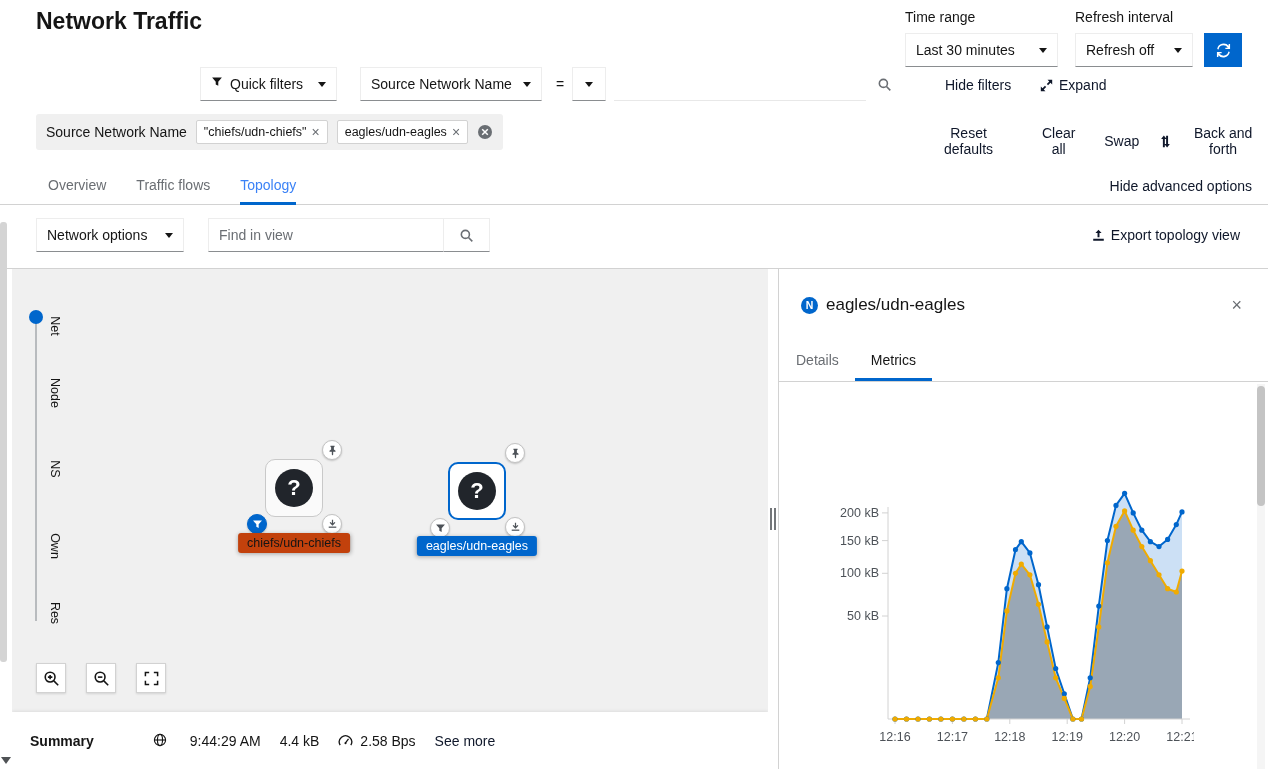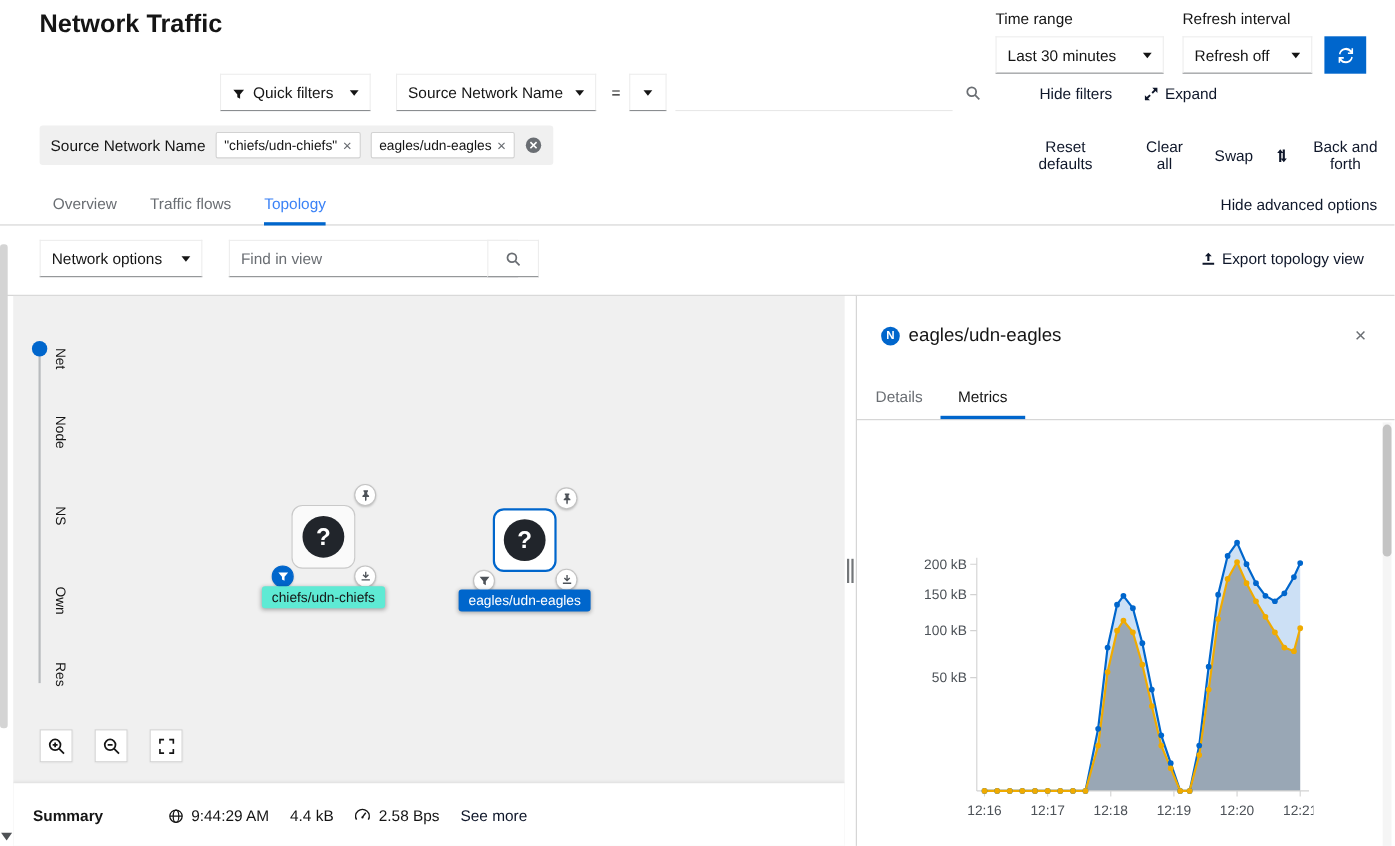--- a/index.html
+++ b/index.html
@@ -15,21 +15,21 @@
   .tab{height:37px;line-height:34px;font-size:14px;color:#6a6e73;cursor:pointer}
   .tab.active{color:#3b82f6;border-bottom:3px solid #0066cc}
   .ptab{padding:0 16px;height:40px;line-height:38px;font-size:14px;color:#6a6e73;cursor:pointer}
   .ptab.active{color:#151515;border-bottom:3px solid #0066cc}
   .vlabel{position:absolute;writing-mode:vertical-rl;font-size:12.5px;color:#151515;transform:translateY(-50%)}
   .node-box{width:58px;height:58px;border-radius:10px;background:#fafafa;border:1px solid #c9c9c9;display:flex;align-items:center;justify-content:center}
   .node-box.selected{border:2px solid #0066cc;background:#fff}
   .node-circle{width:38px;height:38px;border-radius:50%;background:#21252b;color:#fff;display:flex;align-items:center;justify-content:center;font-size:22px;font-weight:700}
   .badge{position:absolute;width:20px;height:20px;border-radius:50%;background:#fff;border:1px solid #c3c3c3;display:flex;align-items:center;justify-content:center;padding:0;cursor:pointer;box-shadow:0 1px 2px rgba(0,0,0,.2);color:#4d5258}
   .badge.blue{background:#0066cc;border-color:#0066cc;color:#fff}
-  .node-label{position:absolute;top:74px;left:50%;transform:translateX(-50%);background:#5eead4;padding:3px 9px;border-radius:3px;font-size:12.5px;box-shadow:0 1px 4px rgba(0,0,0,.3);white-space:nowrap;cursor:pointer}
+  .node-label{position:absolute;top:74px;left:50%;transform:translateX(-50%);background:#c2410c;padding:3px 9px;border-radius:3px;font-size:12.5px;box-shadow:0 1px 4px rgba(0,0,0,.3);white-space:nowrap;cursor:pointer}
   .node-label.selected{background:#0066cc;color:#fff}
   .ctrl-btn{position:absolute;width:30px;height:30px;background:#fff;border:1px solid #d2d2d2;display:flex;align-items:center;justify-content:center;cursor:pointer;box-shadow:0 1px 2px rgba(0,0,0,.12);padding:0}
   .radio{position:relative;width:16px;height:16px;border-radius:50%;border:1px solid #8a8d90;background:#fff;display:inline-block;flex:none}
   .radio.checked{border:2px solid #0066cc}
   .radio.checked::after{content:"";position:absolute;width:8px;height:8px;border-radius:50%;background:#0066cc;left:2px;top:2px}
   .radio-item{display:inline-flex;align-items:center;gap:8px;font-size:14px;cursor:pointer}
   input::placeholder{color:#6a6e73}
   #top5-chart text.tick{font-family:"Liberation Sans",sans-serif;font-size:12.5px;fill:#4d5258}
 </style>
 </head>
@@ -52,21 +52,21 @@
   </div>
 
   <button class="abs" style="left:1204px;top:33px;width:38px;height:34px;background:#0066cc;border:0;display:flex;align-items:center;justify-content:center;cursor:pointer">
     <svg width="15" height="15" viewBox="0 0 16 16" fill="#fff">
         <path d="M8 2.5a5.5 5.5 0 0 1 4.6 2.5H10v1.5h5V1h-1.5v2A7 7 0 0 0 1.3 6.4l1.4.5A5.5 5.5 0 0 1 8 2.5zM8 13.5a5.5 5.5 0 0 1-4.6-2.5H6V9.5H1V15h1.5v-2A7 7 0 0 0 14.7 9.6l-1.4-.5A5.5 5.5 0 0 1 8 13.5z"></path>
       </svg>
   </button>
 
 
   <div class="dropdown abs" style="left:200px;top:67px;width:137px">
-    <span style="display:inline-flex;align-items:flex-end;gap:7px">
+    <span style="display:inline-flex;align-items:flex-start;gap:7px">
       <svg width="12" height="12" viewBox="0 0 16 16" fill="#151515">
           <path d="M1.5 2h13L9.7 7.8V13l-3.4-1.7V7.8z"></path>
         </svg>
       <span>Quick filters</span>
     </span>
     <span class="caret"></span>
   </div>
 
   <div class="dropdown abs" style="left:360px;top:67px;width:182px">
     <span>Source Network Name</span>
@@ -225,21 +225,21 @@
           </svg>
       </button>
       <button class="ctrl-btn" style="left:124px;top:394px">
         <svg width="15" height="15" viewBox="0 0 16 16" fill="none" stroke="#151515" stroke-width="1.6">
             <path d="M5.5 1.5h-4v4M10.5 1.5h4v4M5.5 14.5h-4v-4M10.5 14.5h4v-4"></path>
           </svg>
       </button>
 
       <div class="abs" style="left:0;bottom:0;width:756px;height:57px;background:#fff;display:flex;align-items:center;padding:0 18px;gap:19px;box-shadow:0 -1px 3px rgba(0,0,0,.08)">
         <span style="font-weight:700">Summary</span>
-        <span style="display:inline-flex;align-items:flex-end;gap:7px;margin-left:40px">
+        <span style="display:inline-flex;align-items:flex-start;gap:23px;margin-left:40px">
           <svg width="14" height="14" viewBox="0 0 16 16" fill="none" stroke="#151515" stroke-width="1.3">
               <circle cx="8" cy="8" r="6.4"></circle>
               <ellipse cx="8" cy="8" rx="2.9" ry="6.4"></ellipse>
               <path d="M1.6 8h12.8"></path>
             </svg>
           <span>9:44:29 AM</span>
         </span>
         <span>4.4 kB</span>
         <span style="display:inline-flex;align-items:center;gap:7px">
           <svg width="15" height="15" viewBox="0 0 16 16" fill="none" stroke="#151515" stroke-width="1.4">

